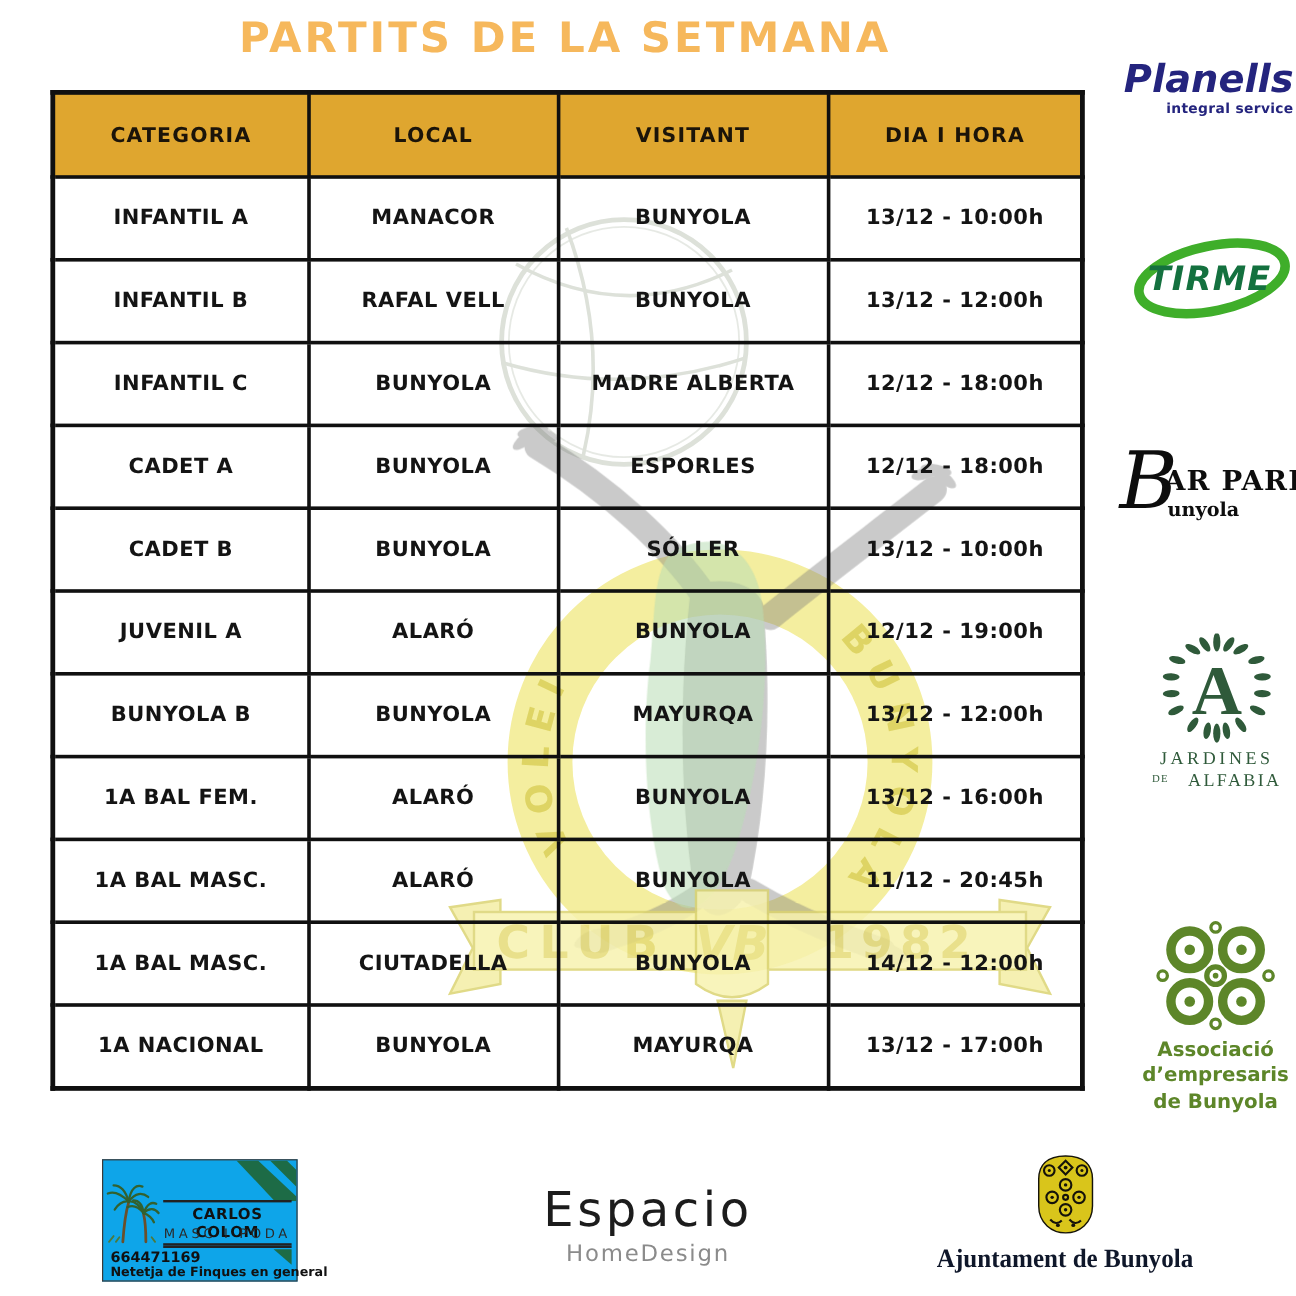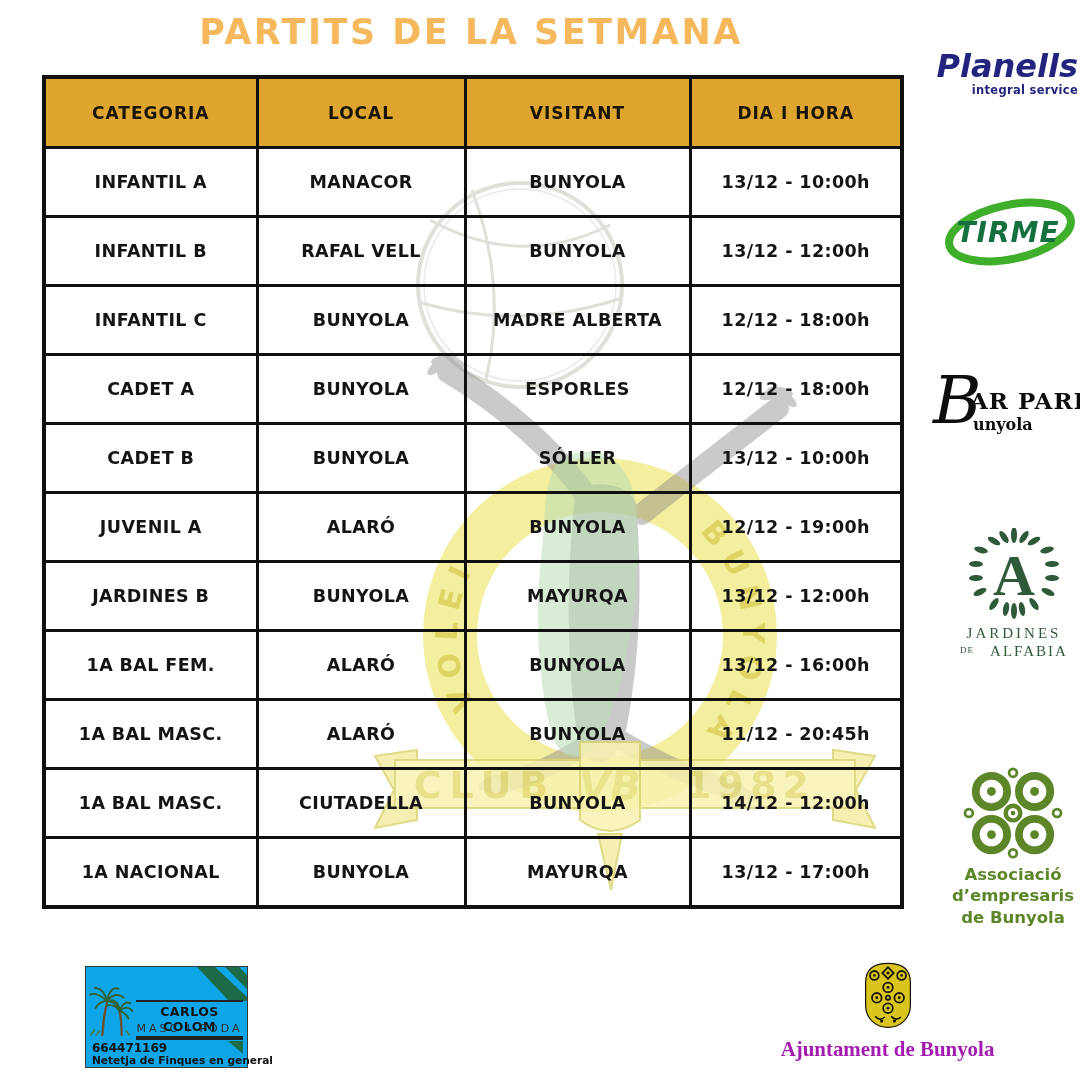--- a/index.html
+++ b/index.html
@@ -58,21 +58,21 @@
            letter-spacing:3px;color:#2b2b2b;border-bottom:2px solid #222;padding-bottom:3px;}
   .cc-phone{position:absolute;left:6px;top:74px;font-size:12px;font-weight:800;color:#111;}
   .cc-serv{position:absolute;left:6px;top:87px;font-size:10.6px;font-weight:600;color:#111;white-space:nowrap;}
   .cc-tri{position:absolute;right:4px;top:74px;width:0;height:0;
           border-left:15px solid transparent;border-top:13px solid #1d6b46;}
 
   .espacio{position:absolute;left:415px;top:988px;width:250px;text-align:center;color:#1c1c1c;z-index:3;}
   .esp-name{font-size:40px;letter-spacing:3px;font-weight:400;line-height:1.05;}
   .esp-tag{font-size:19px;color:#8b8b8b;letter-spacing:1.5px;margin-top:4px;}
 
-  .ajuntament{position:absolute;left:775px;top:960px;width:225px;text-align:center;color:#a21caf;z-index:3;
+  .ajuntament{position:absolute;left:775px;top:960px;width:225px;text-align:center;color:#0f172a;z-index:3;
               font-family:"Liberation Serif","DejaVu Serif",serif;}
   .ajuntament svg{display:block;margin:0 auto;}
   .aj-name{font-size:22px;font-weight:700;margin-top:2px;transform:scaleX(.95);white-space:nowrap;}
 </style>
 </head>
 <body>
 
 <div id="canvas">
 
   <svg class="watermark" viewBox="0 0 600 790" xmlns="http://www.w3.org/2000/svg">
@@ -180,21 +180,21 @@
             <td>SÓLLER</td>
             <td>13/12 - 10:00h</td>
           </tr>
           <tr>
             <td>JUVENIL A</td>
             <td>ALARÓ</td>
             <td>BUNYOLA</td>
             <td>12/12 - 19:00h</td>
           </tr>
           <tr>
-            <td>JARDINES B</td>
+            <td>BUNYOLA B</td>
             <td>BUNYOLA</td>
             <td>MAYURQA</td>
             <td>13/12 - 12:00h</td>
           </tr>
           <tr>
             <td>1A BAL FEM.</td>
             <td>ALARÓ</td>
             <td>BUNYOLA</td>
             <td>13/12 - 16:00h</td>
           </tr>
@@ -323,20 +323,24 @@
           <path d="M44,58 l-3,-4"></path>
       </g>
     </svg>
     <div class="cc-name">CARLOS COLOM</div>
     <div class="cc-tala">MASC I PODA</div>
     <div class="cc-phone">664471169</div>
     <div class="cc-serv">Netetja de Finques en general</div>
     <div class="cc-tri"></div>
   </div>
 
+  <div class="espacio">
+    <div class="esp-name">Espacio</div>
+    <div class="esp-tag">HomeDesign</div>
+  </div>
 
   <div class="ajuntament">
     <svg viewBox="0 0 80 92" width="64" height="74" xmlns="http://www.w3.org/2000/svg">
       <g>
         <path d="M40,4 C20,4 12,14 12,28 L12,56 C12,74 26,84 40,84 C54,84 68,74 68,56 L68,28 C68,14 60,4 40,4 Z" fill="var(--ajuntament_yellow,#D9C51B)" stroke="#15130a" stroke-width="1.5"></path>
         <g stroke="#15130a" stroke-width="2.2" fill="none">
           <rect x="35" y="11" width="10" height="10" transform="rotate(45 40 16)"></rect>
           <circle cx="23" cy="19" r="5.5"></circle>
             <circle cx="57" cy="19" r="5.5"></circle>
           <circle cx="40" cy="34" r="6"></circle>

